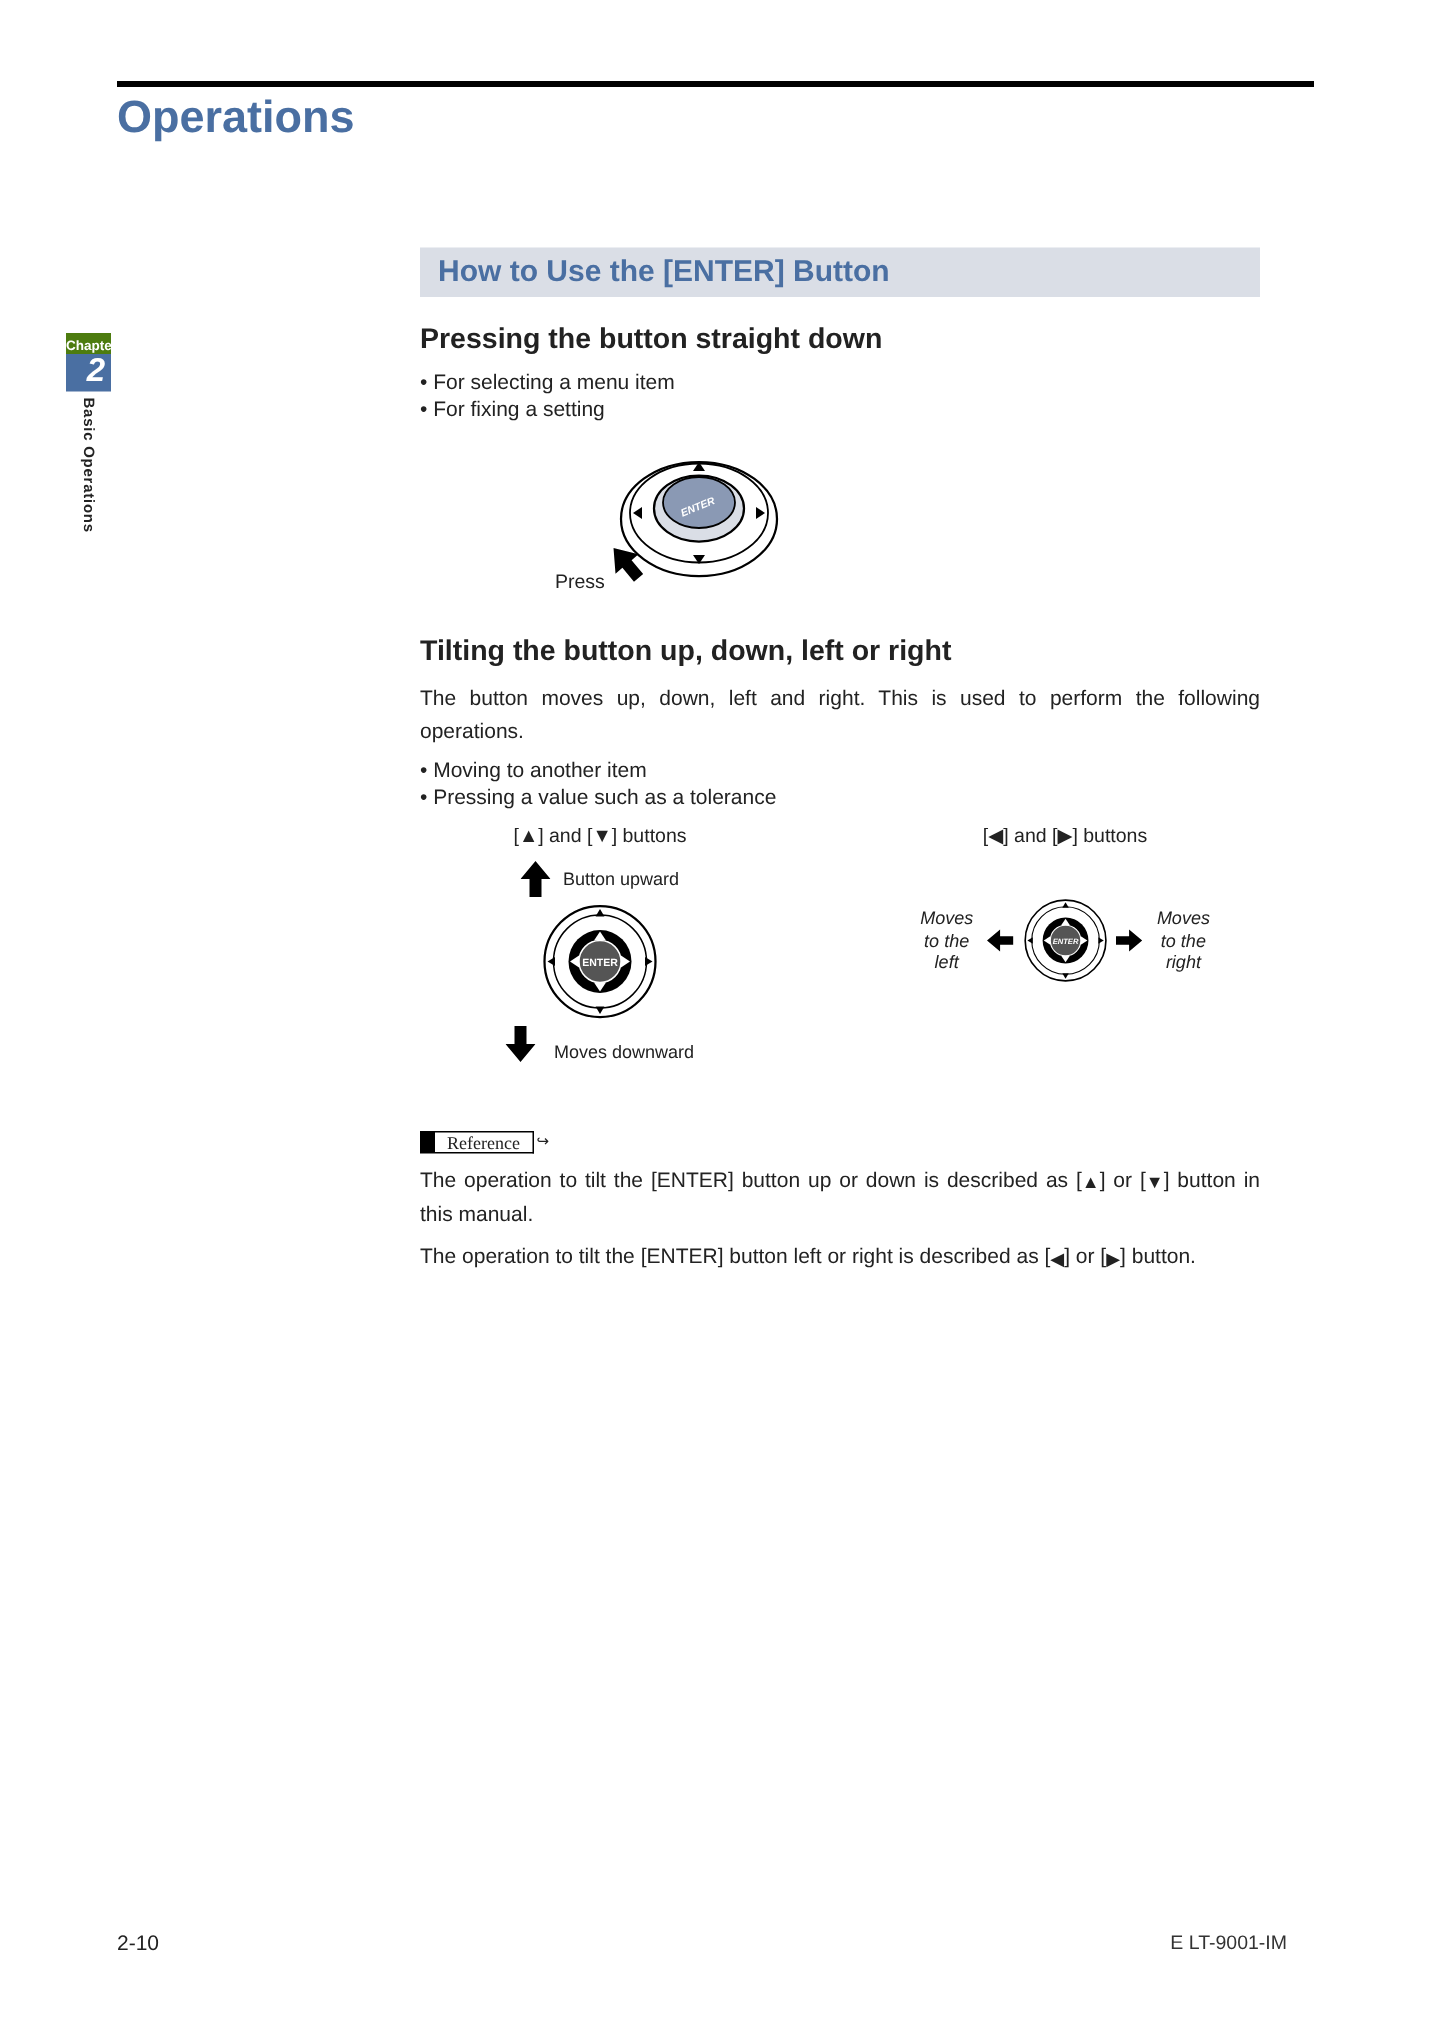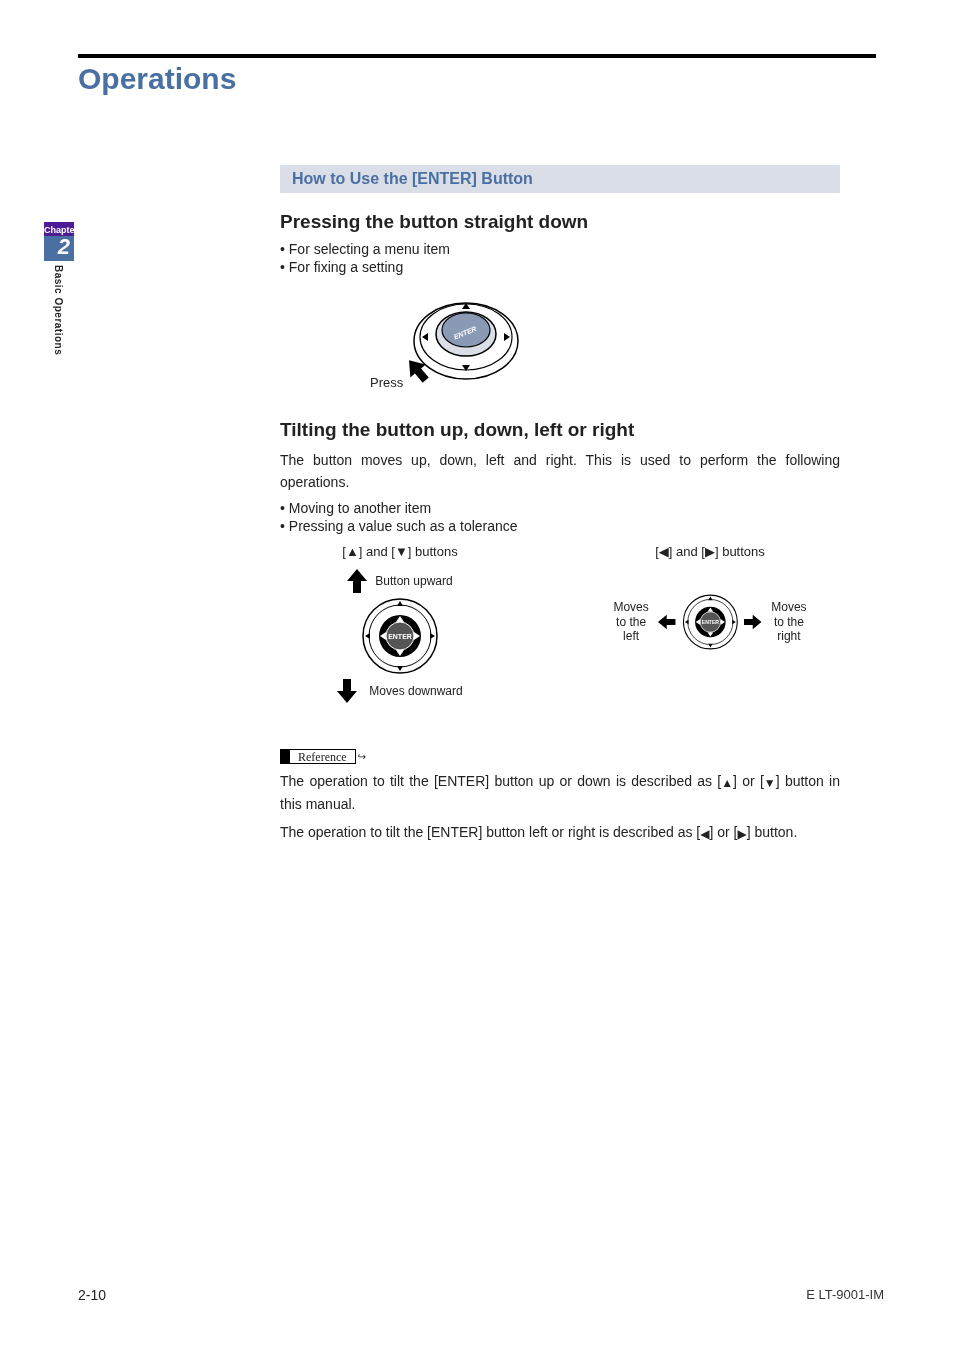--- a/index.html
+++ b/index.html
@@ -1,47 +1,47 @@
 <!DOCTYPE html>
 <html><head>
 <meta charset="utf-8">
 <style>
   * { box-sizing: border-box; margin: 0; padding: 0; }
   html, body { width: 954px; height: 1348px; background: #fff; font-family: Arial, Helvetica, sans-serif; color: #222; }
   .page { position: relative; width: 954px; height: 1348px; }
   .top-rule { position: absolute; left: 78px; right: 78px; top: 54px; border-top: 4px solid #000; }
   .chapter-title { position: absolute; left: 78px; top: 62px; font-size: 30px; font-weight: bold; color: #4a6fa2; }
   .side-tab { position: absolute; left: 44px; top: 222px; width: 30px; }
-  .side-tab .chapter-label { background: #4c1d95; color: #fff; font-size: 9px; font-weight: bold; text-align: center; padding: 3px 0 1px; }
+  .side-tab .chapter-label { background: #4d7c0f; color: #fff; font-size: 9px; font-weight: bold; text-align: center; padding: 3px 0 1px; }
   .side-tab .chapter-num { background: #4a6fa2; color: #fff; font-size: 22px; font-weight: bold; font-style: italic; text-align: right; padding: 0 4px 3px; line-height: 1; }
   .side-tab .side-caption { font-size: 10px; font-weight: bold; writing-mode: vertical-rl; text-orientation: mixed; padding-top: 4px; padding-left: 9px; letter-spacing: .5px; }
   .content { position: absolute; left: 280px; top: 165px; width: 560px; }
   .intro { font-weight: bold; font-size: 14px; margin-bottom: 44px; }
-  .sec-head { background: #dadee6; color: #4a6fa2; font-weight: bold; font-size: 16px; padding: 5px 12px; margin-bottom: 18px; }
+  .sec-head { background: #dadee6; color: #4a6fa2; font-weight: bold; font-size: 20px; padding: 5px 12px; margin-bottom: 18px; }
   .sub-head { font-weight: bold; font-size: 19px; margin: 14px 0 8px; }
   .bullets { font-size: 14px; margin-bottom: 10px; }
   .bullets div { margin: 2px 0; }
   .para { font-size: 14px; line-height: 1.6; text-align: justify; margin-bottom: 6px; }
   .fig-press { margin: 14px 0 20px 90px; }
   .fig-press .press-wrap { position: relative; width: 150px; height: 110px; }
   .fig-press .press-label { position: absolute; left: 0; top: 86px; font-size: 13px; }
   .arrow-press { position: absolute; left: 34px; top: 68px; transform: rotate(-40deg); }
   .enter-3d { position: absolute; left: 34px; top: 0; }
   .fig-tilt { margin: 10px 0 20px 20px; display: flex; gap: 110px; }
   .col { width: 200px; text-align: center; font-size: 13px; }
   .col .label { margin-bottom: 10px; }
   .vstack { display: flex; flex-direction: column; align-items: center; gap: 4px; }
-  .hrowwrap { display: flex; align-items: center; justify-content: center; gap: 6px; margin-top: 24px; }
+  .hrowwrap { display: flex; align-items: center; justify-content: center; gap: 6px; margin-top: 24px; font-style: italic; }
   .cap { font-size: 12px; }
   .hcap { font-size: 12px; text-align: center; width: 58px; line-height: 1.2; }
   .reference-badge { display: inline-flex; align-items: center; margin: 26px 0 6px; }
   .reference-badge .box { background: #000; width: 10px; height: 15px; }
   .reference-badge .txt { border: 1px solid #000; border-left: 0; padding: 0 8px; font-size: 12px; font-family: Georgia, 'Times New Roman', serif; line-height: 15px; height: 15px; }
   .reference-badge .curl { font-size: 10px; margin-left: 2px; }
-  .footer { position: absolute; bottom: 45px; left: 78px; right: 70px; display: flex; justify-content: space-between; font-size: 14px; }
+  .footer { position: absolute; bottom: 45px; left: 78px; right: 96px; display: flex; justify-content: space-between; font-size: 14px; }
   .footer .doc { font-size: 13px; color: #333; }
   .tri { display: inline-block; font-size: 12px; vertical-align: -1px; }
 </style>
 </head>
 <body>
 
 <div class="page">
   <div class="top-rule"></div>
   <h1 class="chapter-title">Operations</h1>
 
@@ -106,21 +106,21 @@
             <text x="39" y="42" text-anchor="middle" font-size="7" font-weight="bold" fill="#fff">ENTER</text>
             <polygon points="39,19 35,25 43,25" fill="#fff"></polygon>
             <polygon points="39,59 35,53 43,53" fill="#fff"></polygon>
             <polygon points="19,39 25,35 25,43" fill="#fff"></polygon>
             <polygon points="59,39 53,35 53,43" fill="#fff"></polygon>
             <polygon points="39,4 36,9 42,9" fill="#000"></polygon>
             <polygon points="39,74 36,69 42,69" fill="#000"></polygon>
             <polygon points="4,39 9,36 9,42" fill="#000"></polygon>
             <polygon points="74,39 69,36 69,42" fill="#000"></polygon>
           </svg>
-          <div style="display:flex;align-items:center;gap:12px">
+          <div style="display:flex;align-items:flex-end;gap:12px">
             <svg width="20" height="24" viewBox="0 0 20 24">
                 <polygon points="10,24 20,12 14,12 14,0 6,0 6,12 0,12" fill="#000"></polygon>
               </svg>
             <span class="cap">Moves downward</span>
           </div>
         </div>
       </div>
 
       <div class="col">
         <div class="label">[◀] and [▶] buttons</div>

